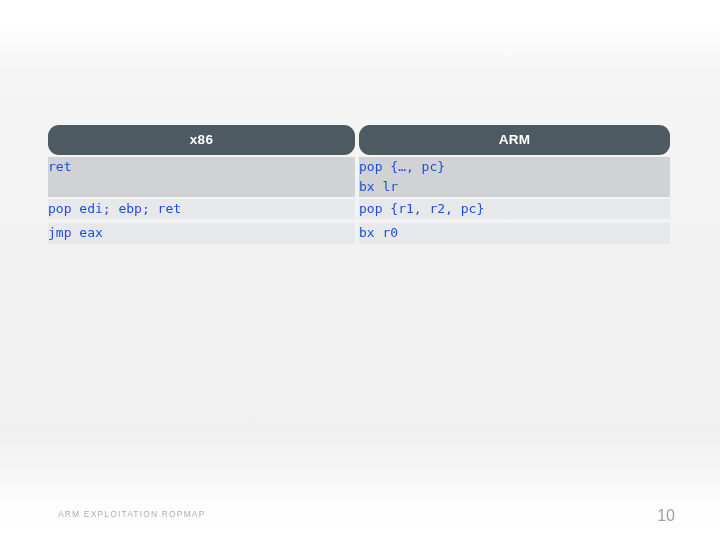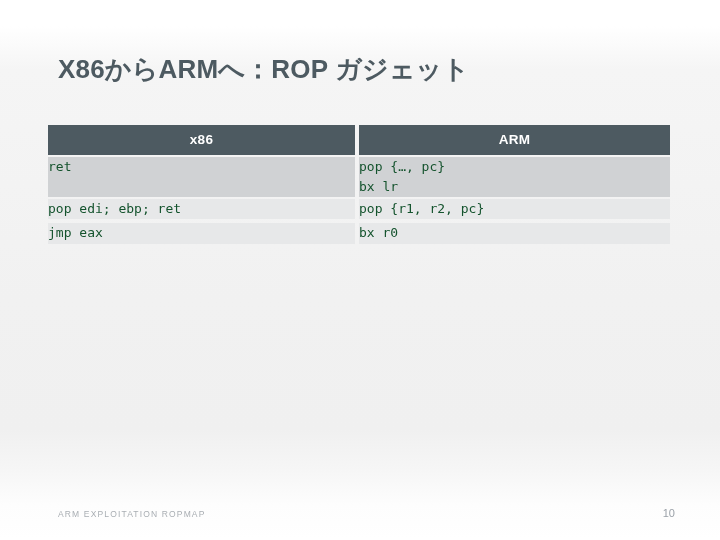--- a/index.html
+++ b/index.html
@@ -68,29 +68,30 @@
   .hdr-cell {
     background: #4d5a61;
     color: #ffffff;
     font-size: 13.5px;
     font-weight: bold;
     text-align: center;
     height: 30px;
     line-height: 30px;
     font-family: "Liberation Sans", sans-serif;
     letter-spacing: 0.3px;
+    border-radius: 11px;
   }
   .gap-cell {
     background: transparent;
   }
 
   .cell {
     font-family: "DejaVu Sans Mono", "Liberation Mono", monospace;
     font-size: 13px;
-    color: #14532d;
+    color: #1d4ed8;
     padding: 7px 0 7px 11px;
     line-height: 1.55;
     white-space: pre-line;
     margin-left: 24px;
   }
   tr.band-dark .cell { background: #d0d2d4; }
   tr.band-light .cell { background: #e7e8e9; }
 
   .spacer-row td {
     height: 2px;
@@ -116,32 +117,31 @@
     letter-spacing: 1.15px;
     color: #a9aeb3;
     font-family: "Liberation Sans", sans-serif;
     text-transform: uppercase;
     white-space: nowrap;
   }
   #page-number {
     position: absolute;
     right: 45px;
     top: 507px;
-    font-size: 11px;
+    font-size: 16px;
     color: #9aa1a8;
     font-family: "Liberation Sans", sans-serif;
     margin-left: 40px;
   }
 </style>
 </head>
 <body>
 
 <div id="slide">
 
-  <div id="slide-title">X86からARMへ：ROP ガジェット</div>
 
   <table id="rop-table">
     <colgroup>
       <col class="col-x86">
       <col class="col-gap">
       <col class="col-arm">
     </colgroup>
     <thead>
       <tr>
         <th class="hdr-cell">x86</th>

